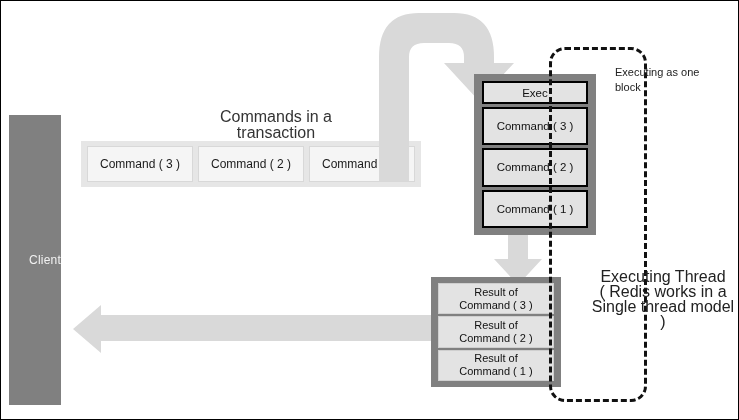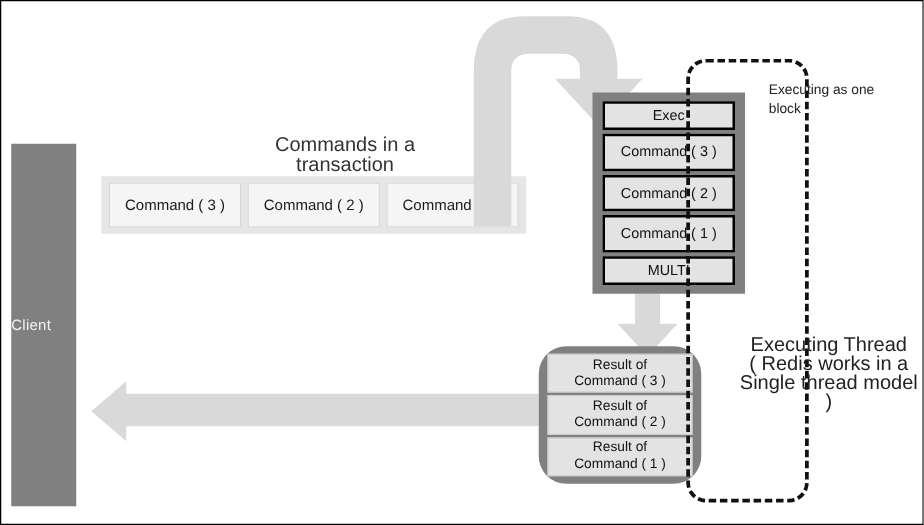--- a/index.html
+++ b/index.html
@@ -13,21 +13,21 @@
     box-sizing:border-box;
     overflow:hidden;
   }
 
   .abs{position:absolute;}
 
   
   #client-box{
     left:8px;top:114px;width:52px;height:290px;
     background:#808080;
-    display:flex;align-items:center;justify-content:flex-start;
+    display:flex;align-items:center;justify-content:flex-end;
   }
   #client-box .lbl{
     color:#f2f2f2;font-size:12px;letter-spacing:.2px;
   }
 
   
   #transaction-group{
     left:80px;top:140px;width:340px;height:46px;
     background:#e6e6e6;
     padding:5px 6px;box-sizing:border-box;
@@ -59,21 +59,21 @@
     font-size:11.5px;color:#111;
   }
   .stack-cell.short{height:19px;}
   .stack-cell.tall{flex:1;}
 
   
   #result-stack{
     left:430px;top:276px;width:130px;height:110px;
     background:#808080;
     padding:6px 7px;box-sizing:border-box;
-    display:flex;flex-direction:column;gap:2px;border-radius:22px;
+    display:flex;flex-direction:column;gap:2px;
   }
   .result-cell{
     flex:1;
     background:#e3e3e3;
     border:1px solid #cfcfcf;
     display:flex;flex-direction:column;align-items:center;justify-content:center;
     font-size:11px;color:#111;line-height:13px;text-align:center;
   }
 
   
@@ -158,21 +158,20 @@
              L 72 328
              L 100 304
              L 100 314 Z" fill="#d9d9d9"></path>
   </svg>
 
   <div class="abs" id="server-stack">
     <div class="stack-cell short">Exec</div>
     <div class="stack-cell tall">Command ( 3 )</div>
     <div class="stack-cell tall">Command ( 2 )</div>
     <div class="stack-cell tall">Command ( 1 )</div>
-    <div class="stack-cell short">MULTI</div>
   </div>
 
   <div class="abs" id="result-stack">
     <div class="result-cell">
       <span>Result of</span>
       <span>Command ( 3 )</span>
     </div>
     <div class="result-cell">
       <span>Result of</span>
       <span>Command ( 2 )</span>

